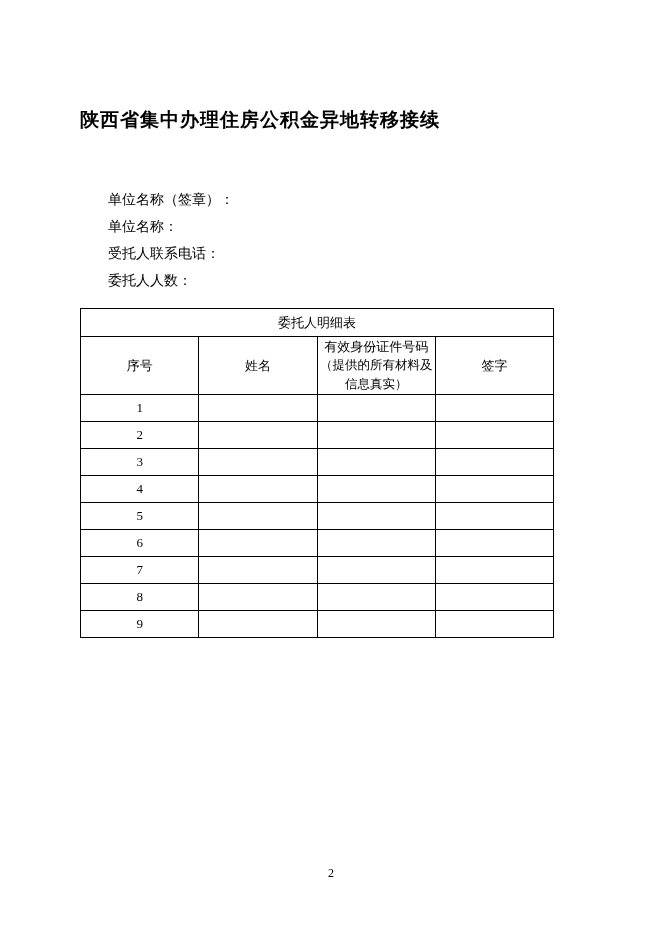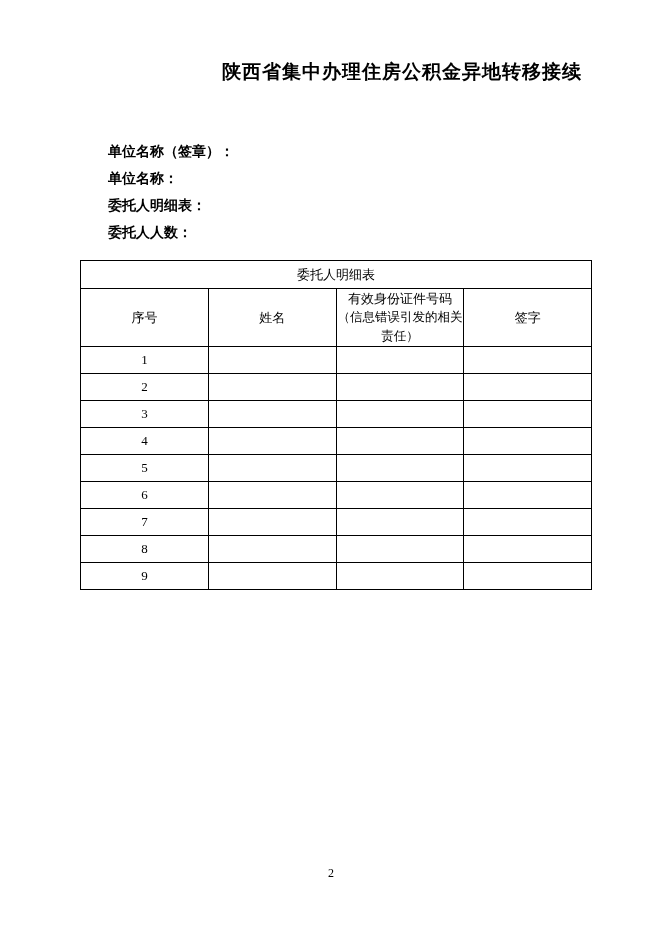--- a/index.html
+++ b/index.html
@@ -16,48 +16,47 @@
     overflow: hidden;
   }
   .page {
     position: relative;
     width: 662px;
     height: 936px;
     box-sizing: border-box;
     padding: 0 80px;
   }
   .title-block {
-    padding-top: 52px;
-    text-align: right;
+    padding-top: 100px;
+    text-align: left;
   }
   .title-line {
     font-family: "Liberation Sans", "DejaVu Sans", sans-serif;
     font-weight: bold;
     font-size: 19px;
     letter-spacing: 1px;
     line-height: 40px;
   }
   .body-block {
     margin-top: 46px;
     font-size: 14px;
     line-height: 27px;
   }
   .para {
     text-indent: 56px;
     text-align: justify;
     line-height: 27px;
   }
   .field-line {
     text-indent: 28px;
-    font-weight: bold;
   }
   table.detail {
     margin-top: 14px;
     border-collapse: collapse;
-    width: 512px;
+    width: 474px;
     table-layout: fixed;
   }
   table.detail td {
     border: 1px solid #000000;
     font-size: 13px;
     text-align: center;
     vertical-align: middle;
     padding: 0;
   }
   td.caption {
@@ -92,35 +91,35 @@
 
 <div class="page">
 
   <div class="title-block">
     <div class="title-line">陕西省集中办理住房公积金异地转移接续</div>
   </div>
 
   <div class="body-block">
     <div class="field-line">单位名称（签章）：</div>
     <div class="field-line">单位名称：</div>
-    <div class="field-line">委托人明细表：</div>
+    <div class="field-line">受托人联系电话：</div>
     <div class="field-line">委托人人数：</div>
   </div>
 
   <table class="detail">
     <tbody>
       <tr>
         <td class="caption" colspan="4">委托人明细表</td>
       </tr>
       <tr>
         <td class="head col-no">序号</td>
         <td class="head col-name">姓名</td>
         <td class="head col-id">
           <div>有效身份证件号码</div>
-          <div class="head-sub">（信息错误引发的相关责任）</div>
+          <div class="head-sub">（提供的所有材料及信息真实）</div>
         </td>
         <td class="head col-sign">签字</td>
       </tr>
 
       <tr>
         <td class="cell">1</td>
         <td class="cell"></td>
         <td class="cell"></td>
         <td class="cell"></td>
       </tr>

